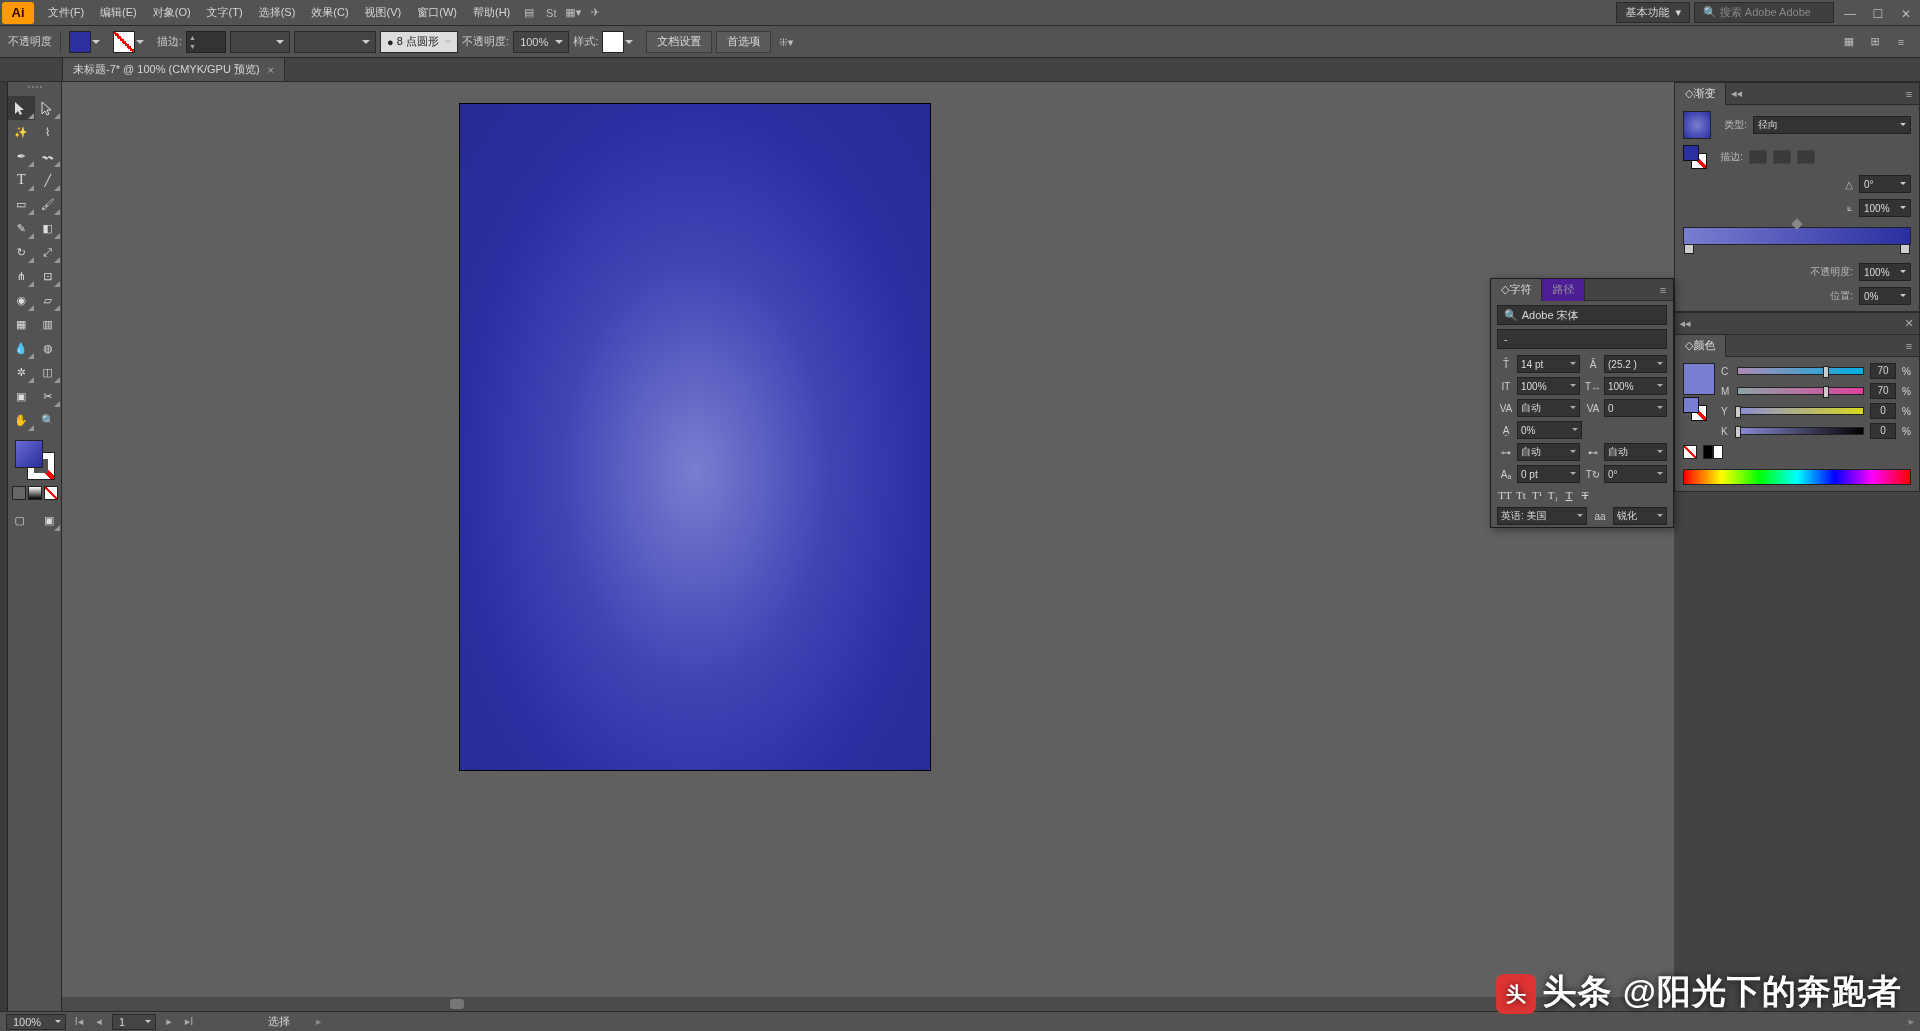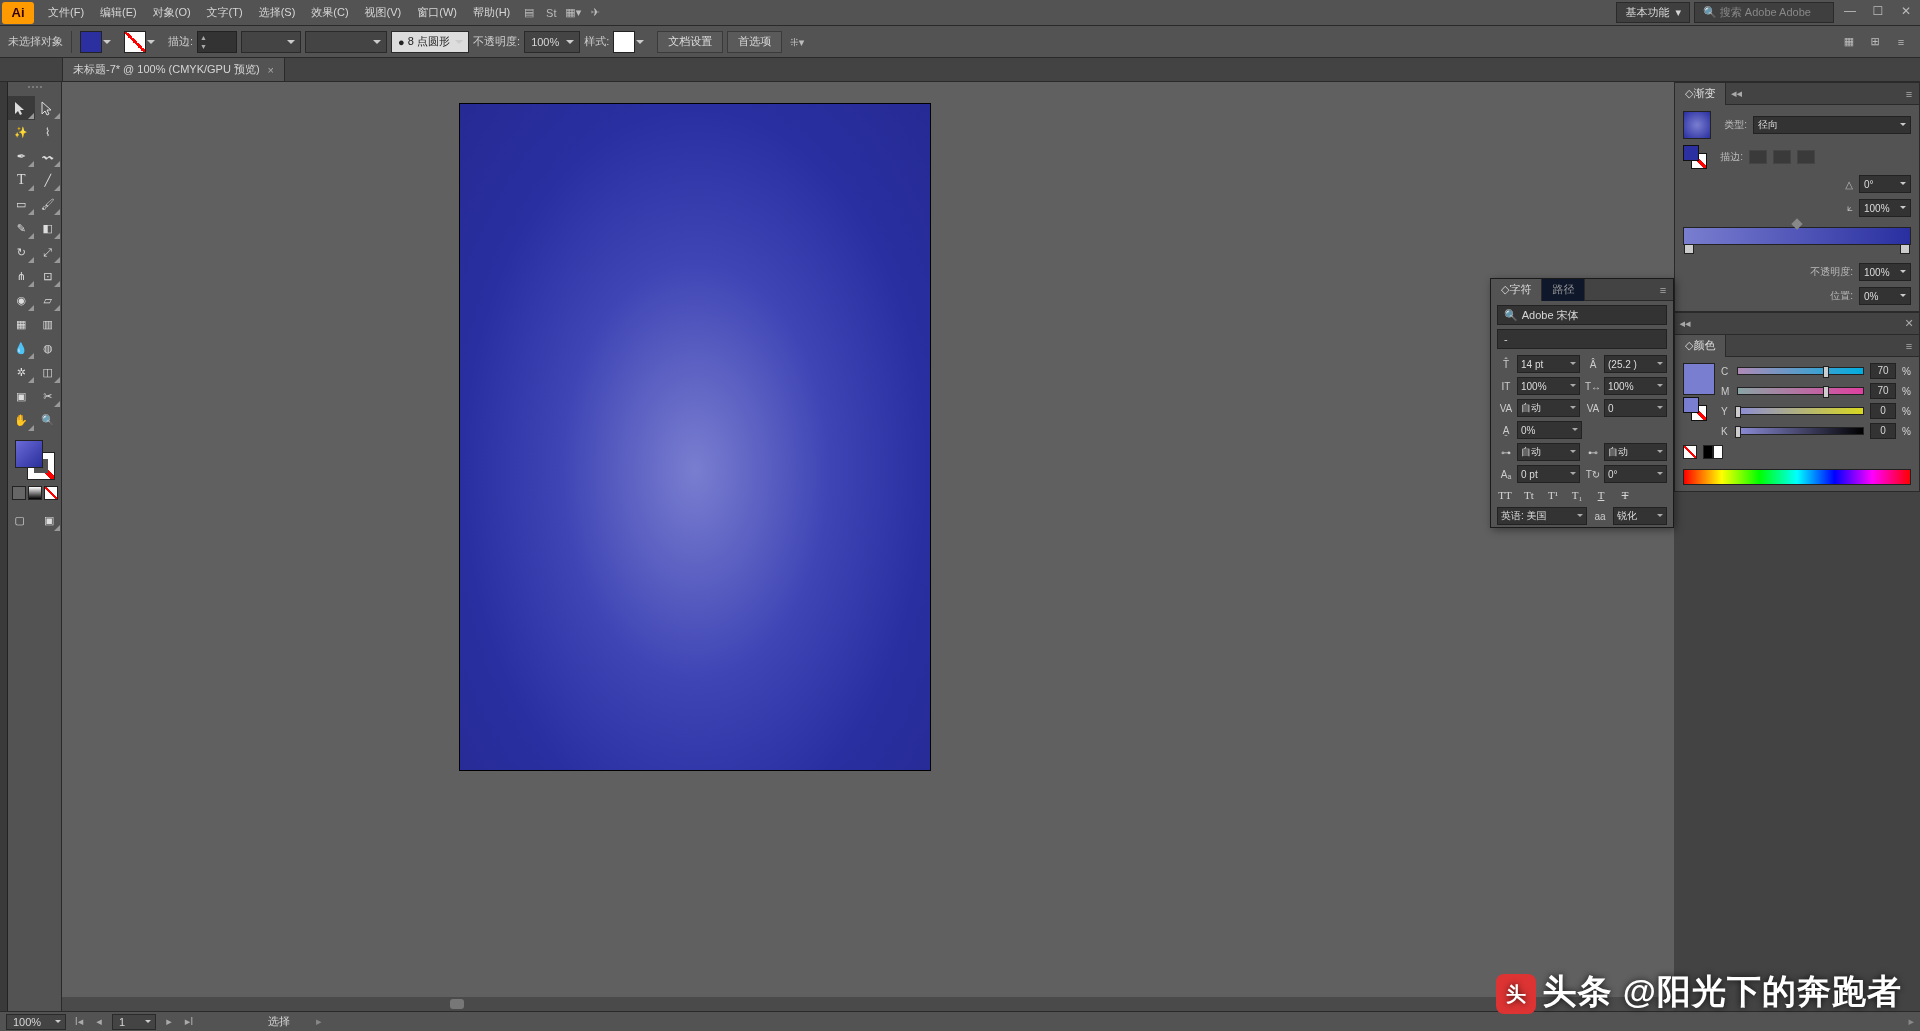--- a/index.html
+++ b/index.html
@@ -2,21 +2,21 @@
 <html><head>
 <meta charset="utf-8">
 <style>
 * { margin:0; padding:0; box-sizing:border-box; font-family:"Microsoft YaHei","Segoe UI",sans-serif; user-select:none; }
 body { width:1920px; height:1031px; background:#535353; color:#d6d6d6; font-size:11px; overflow:hidden; position:relative; }
 
 
 .menubar { height:26px; background:#535353; display:flex; align-items:center; padding:0 2px; border-bottom:1px solid #2a2a2a; }
 .app-logo { width:32px; height:22px; background:#ff9a00; color:#330000; font-weight:bold; display:flex; align-items:center; justify-content:center; font-size:13px; border-radius:3px; margin-right:6px; }
 .menu-item { padding:4px 8px; cursor:default; }
-.menu-right { margin-left:auto; display:flex; align-items:flex-start; gap:4px; }
+.menu-right { margin-left:auto; display:flex; align-items:flex-end; gap:4px; }
 .workspace-dd { background:#3f3f3f; padding:2px 8px; border:1px solid #2a2a2a; display:flex; gap:6px; align-items:center; }
 .search-stock { background:#3f3f3f; padding:2px 8px; border:1px solid #2a2a2a; color:#888; width:140px; }
 .winbtn { width:24px; height:18px; display:flex; align-items:center; justify-content:center; color:#bbb; font-size:12px; }
 .top-icon { width:22px; height:22px; display:flex; align-items:center; justify-content:center; color:#bbb; }
 
 
 .controlbar { height:32px; background:#535353; display:flex; align-items:center; padding:0 8px; border-bottom:1px solid #2a2a2a; gap:4px; }
 .ctl-label { color:#ccc; white-space:nowrap; }
 .swatch { width:22px; height:22px; border:1px solid #222; position:relative; display:inline-block; }
 .swatch::after { content:""; position:absolute; right:-10px; top:8px; border:4px solid transparent; border-top-color:#ccc; }
@@ -63,21 +63,21 @@
 .canvas-wrap { flex:1; background:#606060; position:relative; overflow:hidden; }
 .artboard { position:absolute; left:398px; top:22px; width:470px; height:666px; background:radial-gradient(ellipse at 50% 55%, #7a7ed0 0%, #3f45b5 40%, #292fa0 70%, #252a94 100%); box-shadow:0 0 0 1px #000; }
 .hscroll { position:absolute; left:0; right:0; bottom:0; height:14px; background:#4a4a4a; display:flex; align-items:center; }
 .hthumb { position:absolute; left:388px; width:14px; height:10px; background:#777; border-radius:3px; }
 
 
 .right-stack { width:246px; display:flex; flex-direction:column; }
 .panel { background:#535353; border:1px solid #2a2a2a; margin-bottom:0; }
 .panel-tabs { height:22px; display:flex; align-items:center; border-bottom:1px solid #2a2a2a; background:#434343; }
 .panel-tab { padding:0 10px; height:22px; display:flex; align-items:center; color:#ddd; background:#535353; border-right:1px solid #2a2a2a; }
-.panel-tab.inactive { background:#0f172a; color:#999; }
+.panel-tab.inactive { background:#4c1d95; color:#999; }
 .panel-menu { margin-left:auto; width:20px; text-align:center; color:#aaa; }
 .panel-collapse { width:20px; text-align:center; color:#aaa; }
 .panel-body { padding:6px 8px; display:flex; flex-direction:column; gap:6px; font-size:10px; }
 .p-row { display:flex; align-items:center; gap:6px; }
 .p-label { color:#bbb; min-width:30px; text-align:right; }
 .grad-preview { width:28px; height:28px; background:radial-gradient(circle,#7a7ed0,#292fa0); border:1px solid #222; }
 .fs-mini { width:24px; height:24px; position:relative; }
 .fs-mini .f { position:absolute; left:0; top:0; width:16px; height:16px; background:#2b2fa0; border:1px solid #111; }
 .fs-mini .s { position:absolute; right:0; bottom:0; width:16px; height:16px; background:#fff; border:1px solid #111; }
 .fs-mini .s::before { content:""; position:absolute; inset:0; background:linear-gradient(to top right,transparent 42%,red 42%,red 58%,transparent 58%); }
@@ -147,21 +147,21 @@
         <span>▾</span>
       </div>
     <div class="search-stock">🔍 <span>搜索 Adobe Adobe</span></div>
     <div class="winbtn">—</div>
     <div class="winbtn">☐</div>
     <div class="winbtn">✕</div>
   </div>
 </div>
 
 <div class="controlbar">
-  <span class="ctl-label">未选择对象</span>
+  <span class="ctl-label">不透明度</span>
   <div class="sep-v"></div>
   <span class="swatch swatch-fill"></span>
   <span style="width:14px"></span>
   <span class="swatch swatch-none"></span>
   <span style="width:14px"></span>
   <span class="ctl-label">描边:</span>
   <div class="num-input" style="width:40px; position:relative;">
     <span style="position:absolute;left:2px;top:2px;font-size:7px;color:#aaa">▲</span>
     <span style="position:absolute;left:2px;bottom:2px;font-size:7px;color:#aaa">▼</span>
   </div>
@@ -466,21 +466,21 @@
   <div class="ch-row">
     <div class="ch-field">
         <span class="ch-ico">Aₐ</span>
         <div class="ch-input">0 pt</div>
       </div>
     <div class="ch-field">
         <span class="ch-ico">T↻</span>
         <div class="ch-input">0°</div>
       </div>
   </div>
-  <div class="ch-row" style="gap:8px;padding:4px 6px">
+  <div class="ch-row" style="gap:0;padding:4px 6px">
     <span class="ch-t">TT</span>
     <span class="ch-t">Tt</span>
     <span class="ch-t">T¹</span>
     <span class="ch-t">T₁</span>
     <span class="ch-t" style="text-decoration:underline">T</span>
     <span class="ch-t" style="text-decoration:line-through">T</span>
   </div>
   <div class="ch-row">
     <div class="ch-input" style="flex:1">英语: 美国</div>
     <span class="ch-ico">aa</span>

